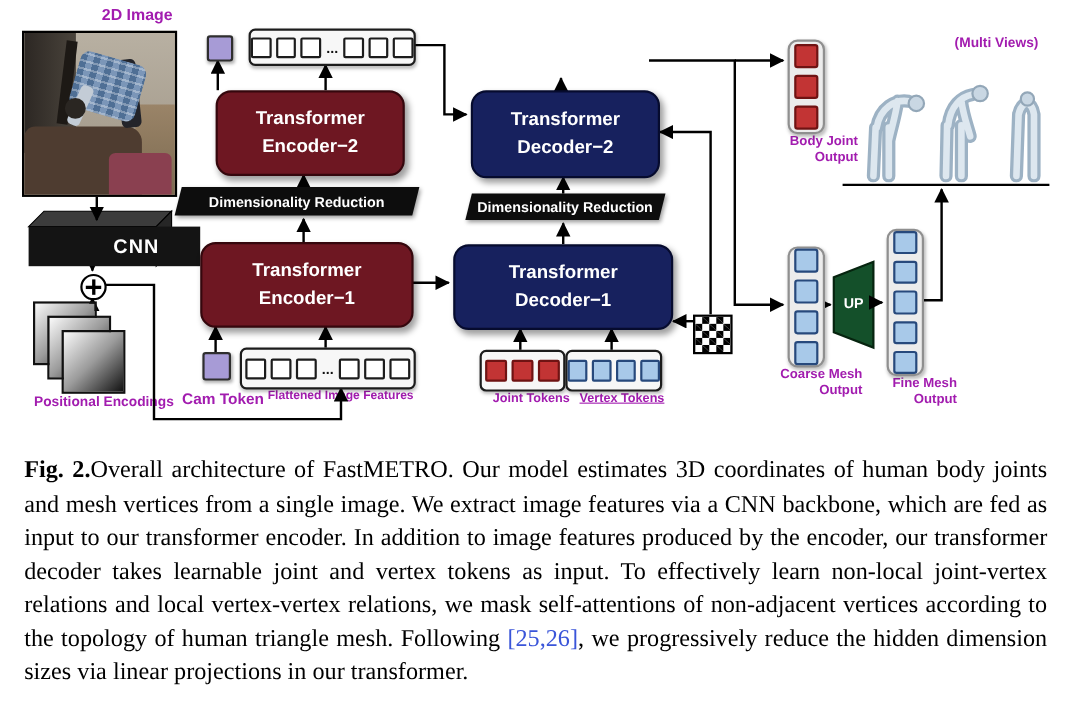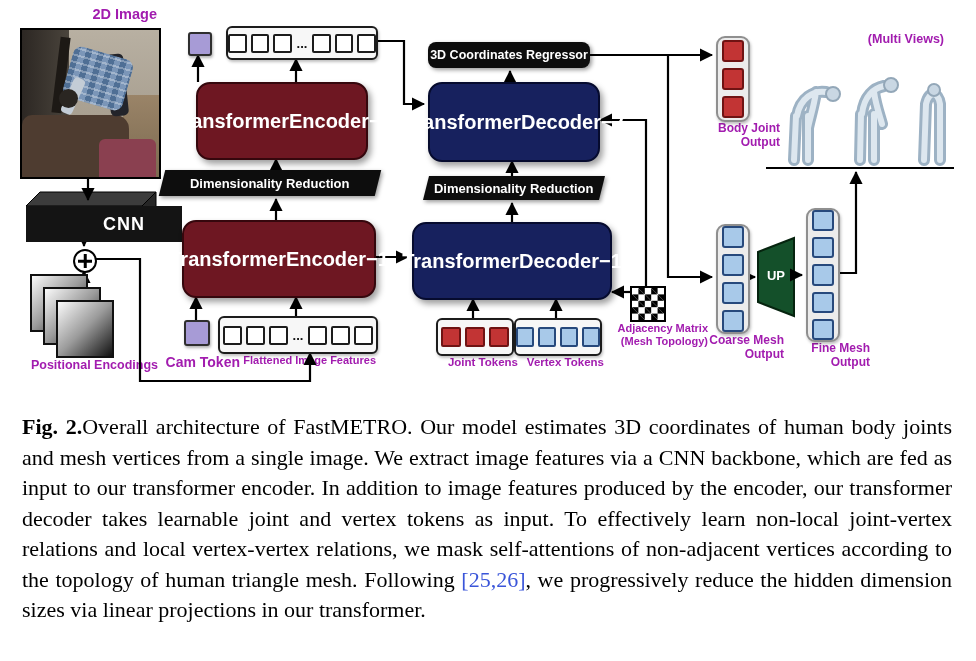--- a/index.html
+++ b/index.html
@@ -7,22 +7,22 @@
             font-family:"Liberation Sans", sans-serif; overflow:hidden; }
 
   
   .lbl { position:absolute; font-weight:700; color:#a21caf; text-align:right; line-height:1.15; }
 
   
   #wires { position:absolute; left:0; top:0; z-index:1; }
 
   
   .box { position:absolute; z-index:2; border-radius:14px; color:#fff; font-weight:700;
-         display:flex; flex-direction:row; align-items:center; justify-content:center;
-         text-align:center; font-size:20px; line-height:1.45;
+         display:flex; flex-direction:column; align-items:center; justify-content:center;
+         text-align:center; font-size:17px; line-height:1.45;
          box-shadow:3px 4px 6px rgba(0,0,0,.38); }
   .enc { background:#6e1722; border:2px solid #35070d; }
   .dec { background:#17215e; border:2px solid #060b2e; }
 
   .banner { position:absolute; z-index:2; background:#0d0d0d; color:#fff; font-weight:700;
             font-size:13px; display:flex; align-items:center; justify-content:center;
             transform:skewX(-14deg); box-shadow:2px 2px 4px rgba(0,0,0,.4); }
   .banner > span { transform:skewX(14deg); white-space:nowrap; }
 
   .regressor { position:absolute; z-index:2; background:#0d0d0d; color:#fff; font-weight:700;
@@ -209,23 +209,20 @@
     <div class="wsq"></div>
     <div class="dots">...</div>
     <div class="wsq"></div>
     <div class="wsq"></div>
     <div class="wsq"></div>
   </div>
 
   <div class="lbl" style="left:160px; top:354px; width:80px; font-size:14px;">Cam Token</div>
   <div class="lbl" style="left:226px; top:354px; width:150px; font-size:11px;">Flattened Image Features</div>
 
-  <div class="regressor" style="left:428px; top:42px; width:162px; height:26px;">
-    <span>3D Coordinates Regressor</span>
-  </div>
 
   <div class="box dec" style="left:428px; top:82px; width:168px; height:76px;">
     <span>Transformer</span>
     <span>Decoder−2</span>
   </div>
 
   <div class="banner" style="left:426px; top:176px; width:176px; height:24px;">
     <span>Dimensionality Reduction</span>
   </div>
 
@@ -241,27 +238,23 @@
   </div>
 
   <div class="tokenbox" style="left:514px; top:318px; width:84px; height:34px;">
     <div class="bsq"></div>
     <div class="bsq"></div>
     <div class="bsq"></div>
     <div class="bsq"></div>
   </div>
 
   <div class="lbl" style="left:428px; top:356px; width:90px; font-size:11.5px;">Joint Tokens</div>
-  <div class="lbl" style="left:508px; top:356px; width:96px; font-size:11.5px;">Vertex Tokens</div>
+  <div class="lbl" style="left:508px; top:356px; width:96px; font-size:11.5px;text-decoration:underline;">Vertex Tokens</div>
 
   <div class="checker" style="left:630px; top:286px;"></div>
-  <div class="lbl" style="left:588px; top:322px; width:120px; font-size:11px;">
-    <span style="display:block;">Adjacency Matrix</span>
-    <span style="display:block;">(Mesh Topology)</span>
-  </div>
 
   <div class="vstack" style="left:716px; top:36px; width:30px; height:82px;">
     <div class="osq red"></div>
     <div class="osq red"></div>
     <div class="osq red"></div>
   </div>
   <div class="lbl" style="left:682px; top:122px; width:98px; font-size:12px;">
     <span style="display:block;">Body Joint</span>
     <span style="display:block;">Output</span>
   </div>

